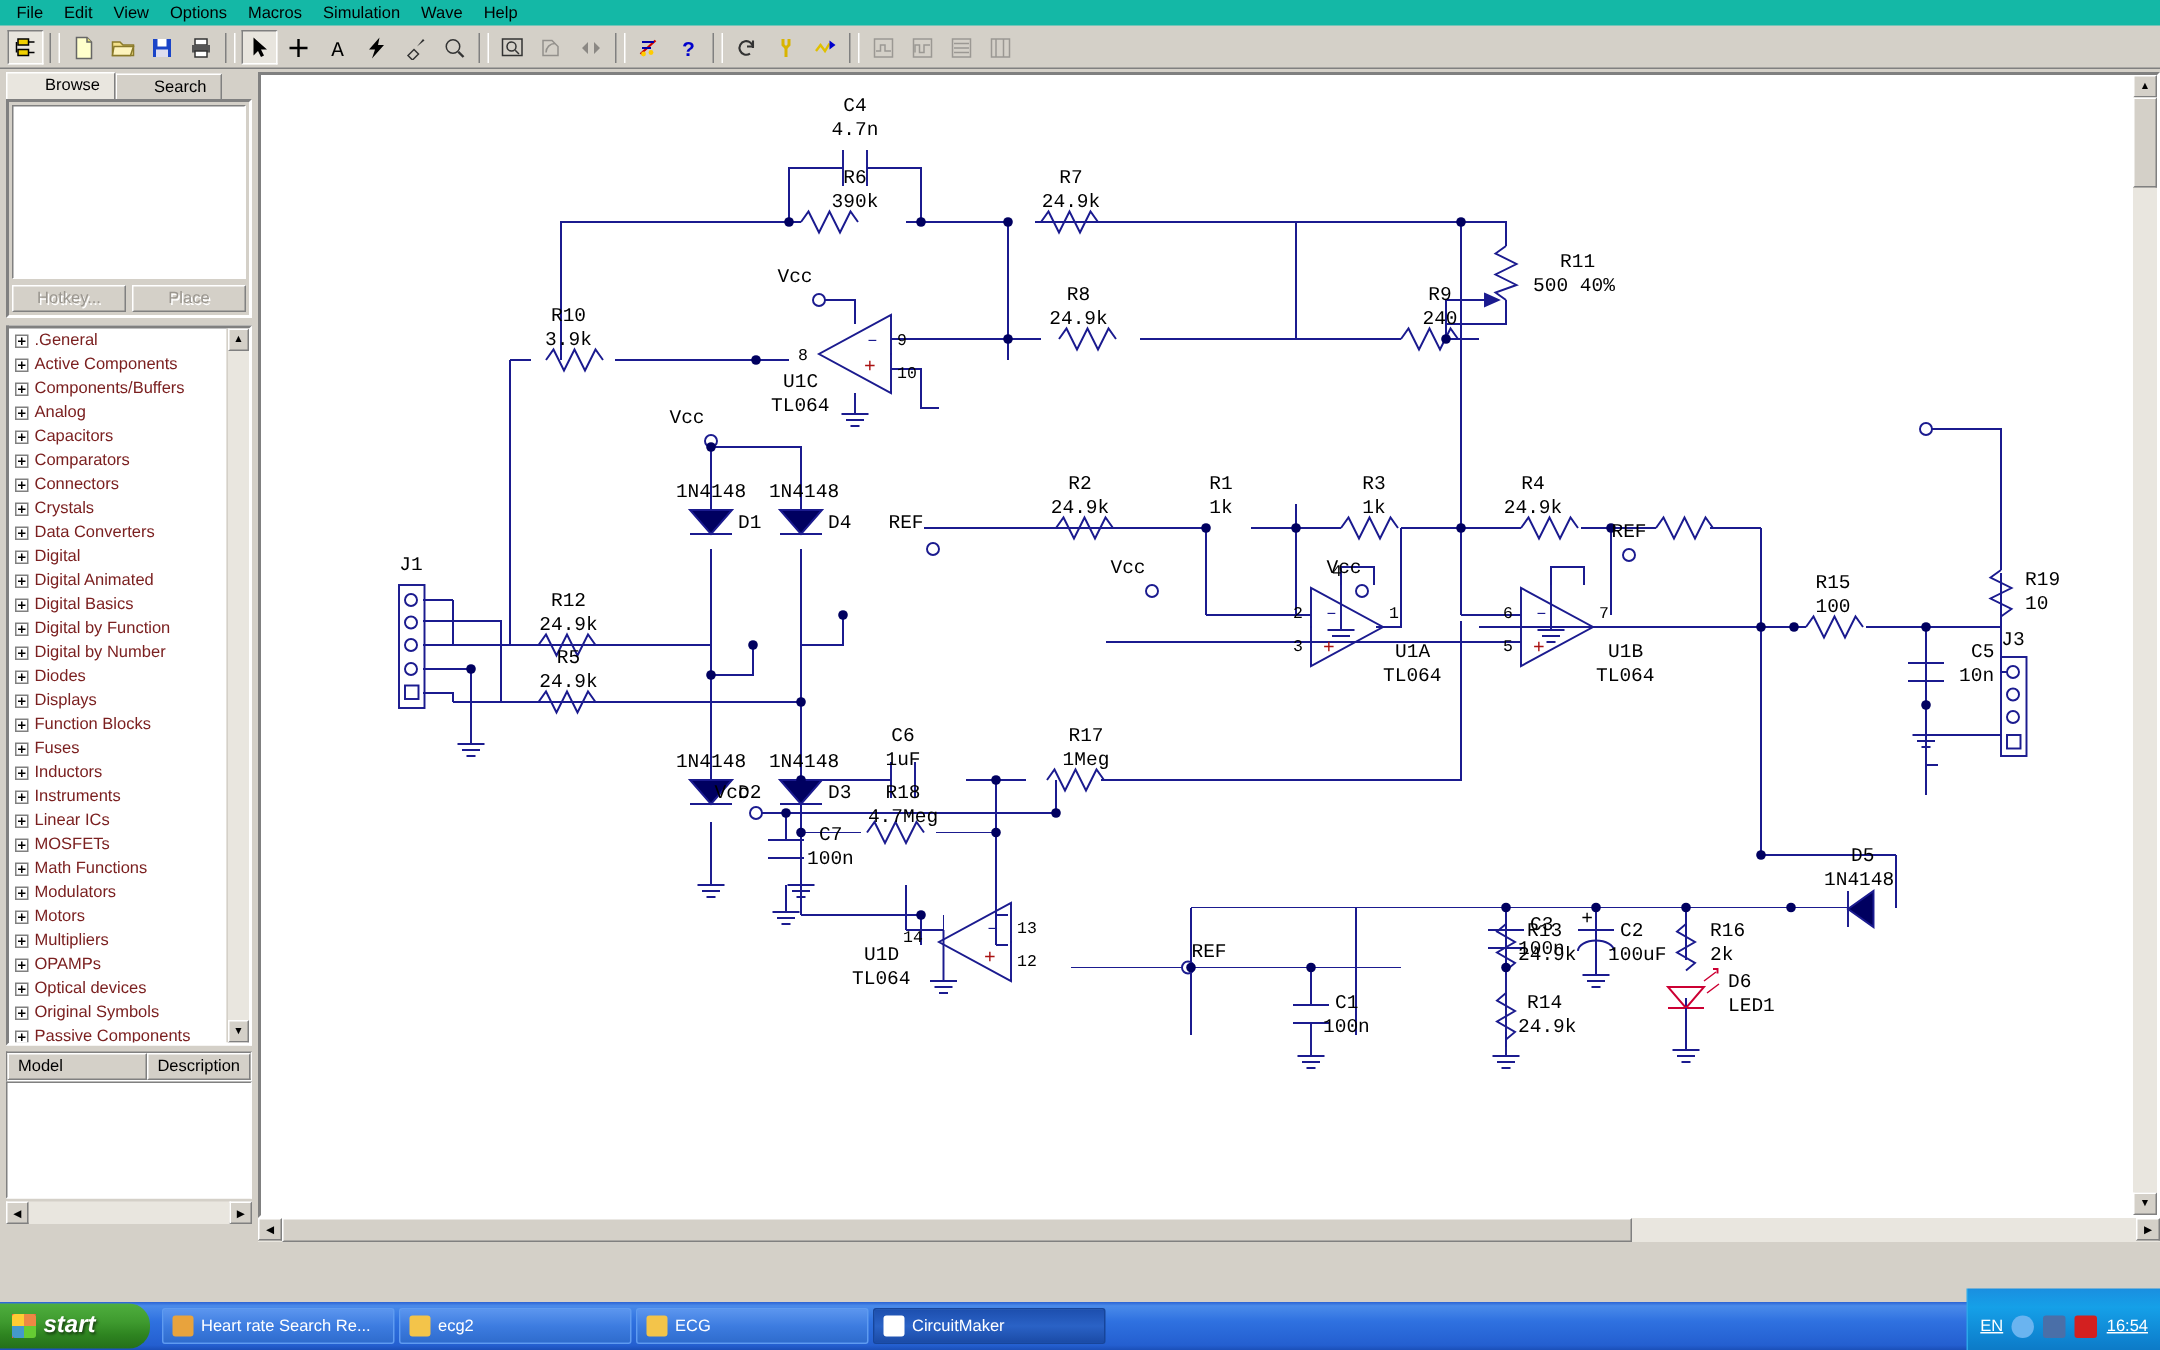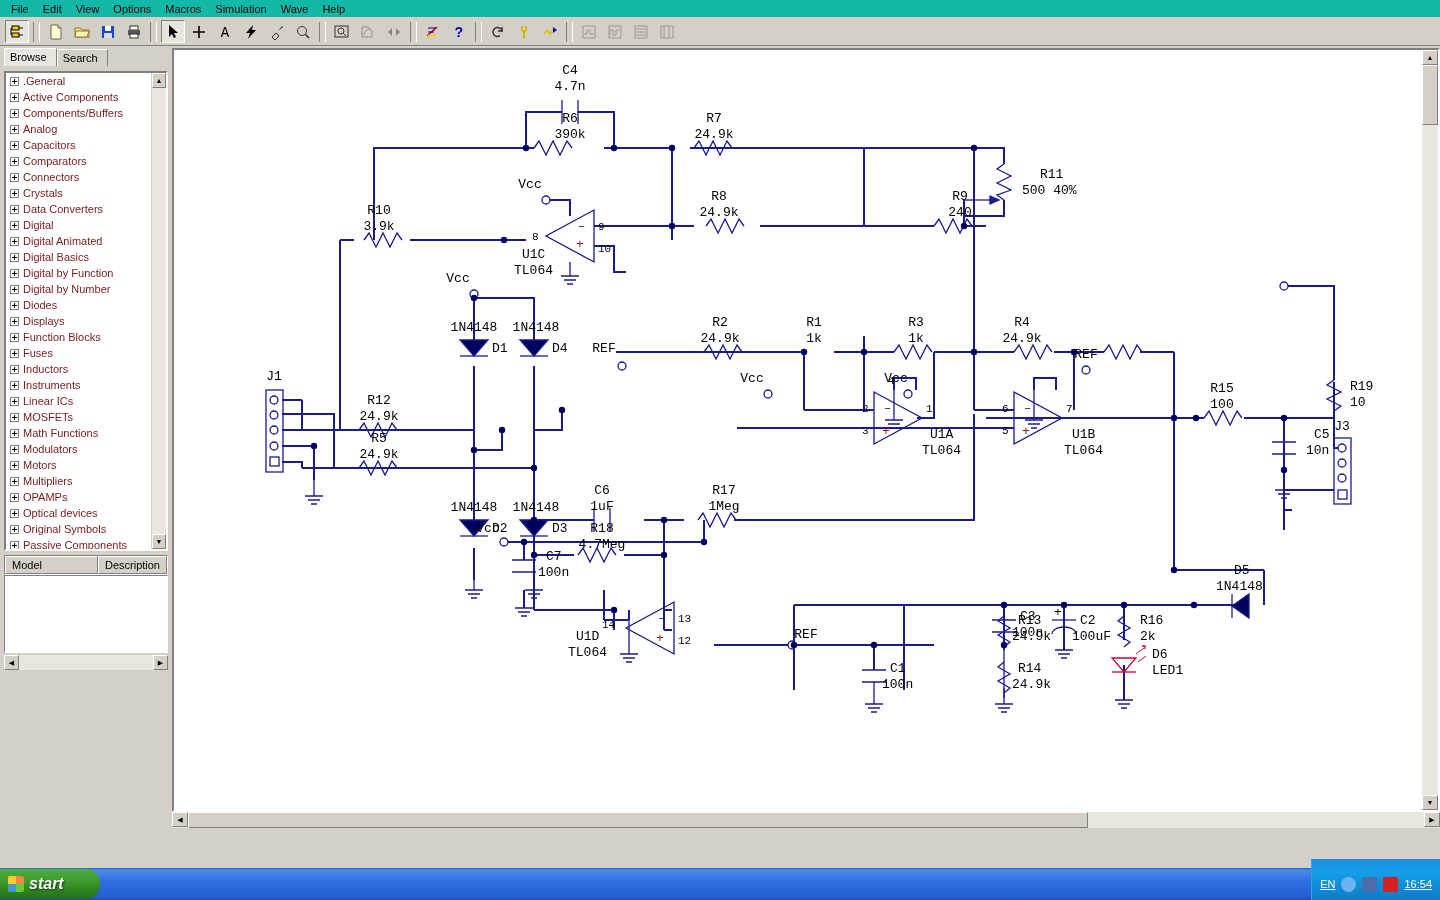--- a/index.html
+++ b/index.html
@@ -39,21 +39,21 @@
              border-bottom:1px solid #808080; }
   .tbtn { width:24px; height:23px; display:flex; align-items:center; justify-content:center;
           margin:0 1px; }
   .tbtn.pressed { border:1px solid #808080; border-right-color:#fff; border-bottom-color:#fff; background:#e8e5de; }
   .tsep { width:7px; height:20px; border-left:1px solid #808080; border-right:1px solid #fff; margin:0 3px; }
   
   .body { display:flex; height:782px; }
   
   .sidebar { width:170px; background:#d4d0c8; padding:2px 2px 0 4px; display:flex; flex-direction:column; }
   .tabs { display:flex; height:18px; align-items:flex-end; }
-  .tab { padding:2px 9px 2px 5px; font-size:11px; background:#d4d0c8;
+  .tab { padding:2px 9px 2px 25px; font-size:11px; background:#d4d0c8;
          border:1px solid #fff; border-right-color:#808080; border-bottom:none; }
   .tab.active { background:#e9e6df; position:relative; z-index:2; padding-bottom:3px; }
   .panel-box { border:2px solid; border-color:#808080 #fff #fff #808080; background:#d4d0c8;
                padding:2px; }
   .listbox { background:#fff; border:1px solid; border-color:#808080 #fff #fff #808080;
              height:116px; }
   .btnrow { display:flex; gap:4px; margin-top:4px; }
   .gbtn { flex:1; height:18px; font-size:11px; color:#9a968f; text-shadow:1px 1px 0 #fff;
           background:#d4d0c8; border:1px solid; border-color:#fff #808080 #808080 #fff;
           display:flex; align-items:center; justify-content:center; }
@@ -280,20 +280,27 @@
         </svg>
     </div>
   </div>
 
   <div class="body">
 
     <div class="sidebar">
       <div class="tabs">
         <div class="tab active">Browse</div>
         <div class="tab">Search</div>
+      </div>
+      <div class="panel-box">
+        <div class="listbox"></div>
+        <div class="btnrow">
+          <div class="gbtn">Hotkey...</div>
+          <div class="gbtn">Place</div>
+        </div>
       </div>
 
       <div class="tree-wrap">
         <div class="tree" id="tree-host">
             <div class="titem">
               <span class="plus"></span>
               <span>.General</span>
             </div>
             <div class="titem">
               <span class="plus"></span>
@@ -885,20 +892,38 @@
       </div>
     </div>
   </div>
 </div>
 
 <div class="taskbar">
   <div class="startbtn">
     <div class="flag"></div>
     <span>start</span>
   </div>
+  <div class="tasks" id="tasks-host">
+      <div class="task">
+        <span class="ticon" style="background: rgb(232, 163, 61);"></span>
+        <span>Heart rate Search Re...</span>
+      </div>
+      <div class="task">
+        <span class="ticon" style="background: rgb(243, 196, 74);"></span>
+        <span>ecg2</span>
+      </div>
+      <div class="task">
+        <span class="ticon" style="background: rgb(243, 196, 74);"></span>
+        <span>ECG</span>
+      </div>
+      <div class="task active">
+        <span class="ticon" style="background: rgb(255, 255, 255);"></span>
+        <span>CircuitMaker</span>
+      </div>
+    </div>
   <div class="tray">
     <span>EN</span>
     <span class="tray-ico" style="background:#6ab4f0;border-radius:50%;"></span>
     <span class="tray-ico" style="background:#4a6fa8;"></span>
     <span class="tray-ico" style="background:#d32020;"></span>
     <span>16:54</span>
   </div>
 </div>
 
 </body></html>

